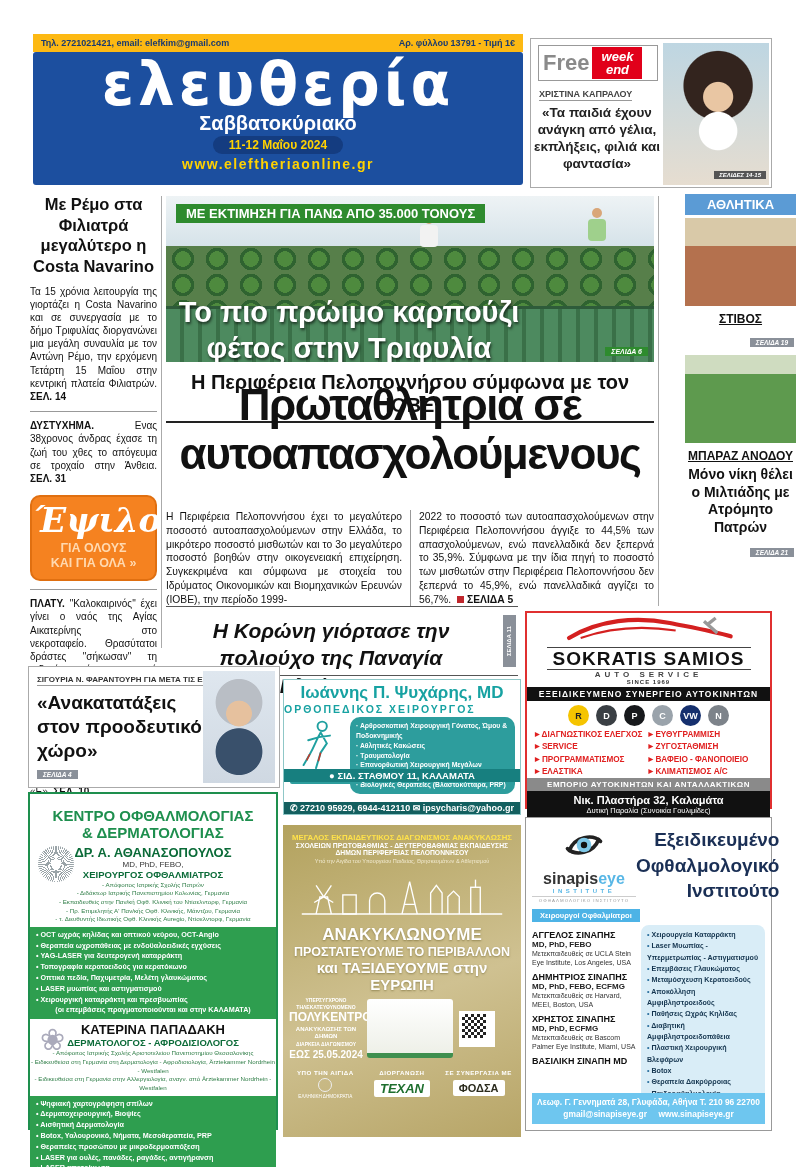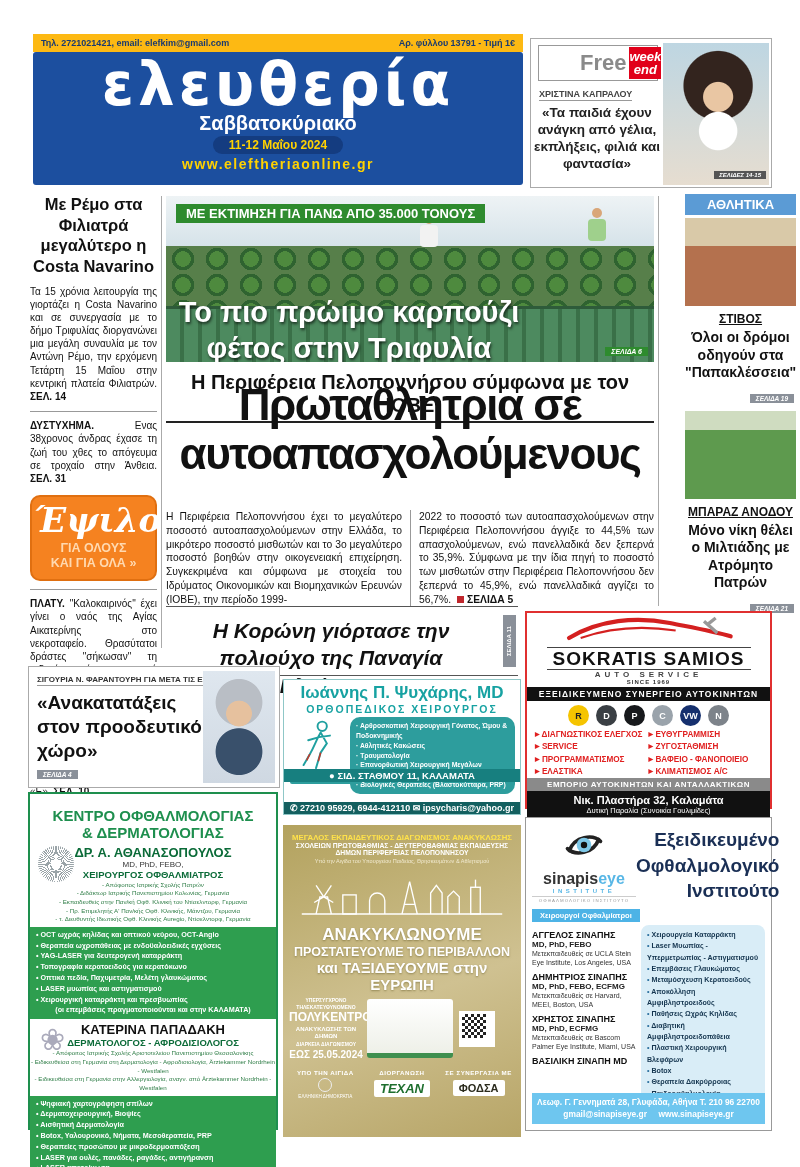--- a/index.html
+++ b/index.html
@@ -16,21 +16,21 @@
   .mh-logo{font-family:"DejaVu Sans",sans-serif;font-weight:900;color:#fff;font-size:58px;
            line-height:1.05;letter-spacing:4px;transform:scaleY(1.05);}
   .mh-edition{color:#fff;font-weight:bold;font-size:20px;line-height:1;margin-top:-2px;}
   .mh-date{display:inline-block;background:#143c80;color:#ffd200;font-weight:bold;font-size:12px;
            padding:2px 16px;border-radius:9px;margin-top:3px;}
   .mh-site{color:#ffd200;font-weight:bold;font-size:14px;letter-spacing:1.5px;margin-top:2px;}
   
   .fw{left:530px;top:38px;width:242px;height:150px;border:1px solid #aaa;box-sizing:border-box;background:#fff;}
   .fw-logo{position:absolute;left:7px;top:6px;width:118px;height:34px;border:1px solid #999;
            display:flex;align-items:center;}
-  .fw-free{font-size:22px;font-weight:bold;color:#8a8a8a;padding-left:4px;margin-left:37px;}
+  .fw-free{font-size:22px;font-weight:bold;color:#8a8a8a;padding-left:4px;}
   .fw-red{margin-left:3px;background:#e1001a;color:#fff;font-weight:bold;font-style:italic;
           font-size:13px;line-height:1;width:50px;text-align:center;padding:3px 0;}
   .fw-author{position:absolute;left:8px;top:50px;font-size:9px;font-weight:bold;color:#444;
              border-bottom:1px solid #999;padding-bottom:1px;}
   .fw-quote{position:absolute;left:2px;top:66px;width:128px;font-size:13.5px;font-weight:bold;
             text-align:center;line-height:1.25;color:#222;}
   .fw-photo{position:absolute;left:132px;top:4px;width:106px;height:142px;
      background:
        radial-gradient(circle at 52% 62%, #ffffff 0 18%, rgba(255,255,255,0) 19%),
        radial-gradient(circle at 52% 38%, #e9c6a3 0 14%, rgba(0,0,0,0) 15%),
@@ -130,21 +130,21 @@
   .sa-banner2{background:#8a8a8a;color:#fff;font-size:8px;font-weight:bold;padding:2px 0;letter-spacing:.5px;}
   .sa-footer{background:#111;color:#fff;padding:3px 4px 4px;}
   .sa-addr{font-size:11px;font-weight:bold;}
   .sa-addr2{font-size:7.5px;}
   .sa-phones{display:flex;justify-content:center;gap:14px;font-size:11px;font-weight:bold;margin-top:1px;}
   .sa-email{font-size:10px;font-weight:bold;}
   
   .psy{left:283px;top:679px;width:238px;height:136px;border:1px solid #8fc7c7;box-sizing:border-box;
        background:#fff;}
   .psy-name{text-align:center;color:#17a2a2;font-size:17px;font-weight:800;margin-top:3px;}
-  .psy-title{text-align:center;color:#17a2a2;font-size:10.5px;font-weight:bold;letter-spacing:2px;}
+  .psy-title{text-align:left;color:#17a2a2;font-size:10.5px;font-weight:bold;letter-spacing:2px;}
   .psy-mid{display:flex;margin-top:2px;}
   .psy-runner{width:62px;flex:none;padding-left:4px;}
   .psy-box{background:#2d9d9d;border-radius:10px;color:#fff;font-size:6.8px;font-weight:bold;
            padding:4px 6px;margin-right:5px;line-height:1.45;flex:1;}
   .psy-note{position:absolute;left:6px;top:96px;font-size:5.5px;font-weight:bold;font-style:italic;
             background:#2d9d9d;color:#fff;padding:1px 4px;border-radius:2px;}
   .psy-f1{position:absolute;left:0;bottom:32px;width:100%;background:#177f7f;color:#fff;
           text-align:center;font-size:9.5px;font-weight:bold;padding:1px 0;}
   .psy-f2{position:absolute;left:0;bottom:0;width:100%;background:#135f5f;color:#fff;
           text-align:center;font-size:9px;font-weight:bold;padding:1px 0;}
@@ -314,21 +314,20 @@
 
   <div class="abs koroni">
     <div class="koroni-title">Η Κορώνη γιόρτασε την πολιούχο της Παναγία Ελεήστρια</div>
     <div class="koroni-badge">ΣΕΛΙΔΑ 11</div>
   </div>
 
   <div class="abs sports">
     <div class="sp-header">ΑΘΛΗΤΙΚΑ</div>
     <div class="sp-photo1"></div>
     <div class="sp-kicker">ΣΤΙΒΟΣ</div>
-    <div class="sp-title">Όλοι οι δρόμοι οδηγούν στα "Παπακλέσσεια"</div>
     <div class="sp-badge"><span class="badge">ΣΕΛΙΔΑ 19</span></div>
     <div class="sp-photo2"></div>
     <div class="sp-kicker">ΜΠΑΡΑΖ ΑΝΟΔΟΥ</div>
     <div class="sp-title">Μόνο νίκη θέλει ο Μιλτιάδης με Ατρόμητο Πατρών</div>
     <div class="sp-badge"><span class="badge">ΣΕΛΙΔΑ 21</span></div>
   </div>
 
   <div class="abs farant">
     <div class="fa-kicker">ΣΙΓΟΥΡΙΑ Ν. ΦΑΡΑΝΤΟΥΡΗ ΓΙΑ ΜΕΤΑ ΤΙΣ ΕΥΡΩΕΚΛΟΓΕΣ</div>
     <div class="fa-title">«Ανακατατάξεις στον προοδευτικό χώρο»</div>

